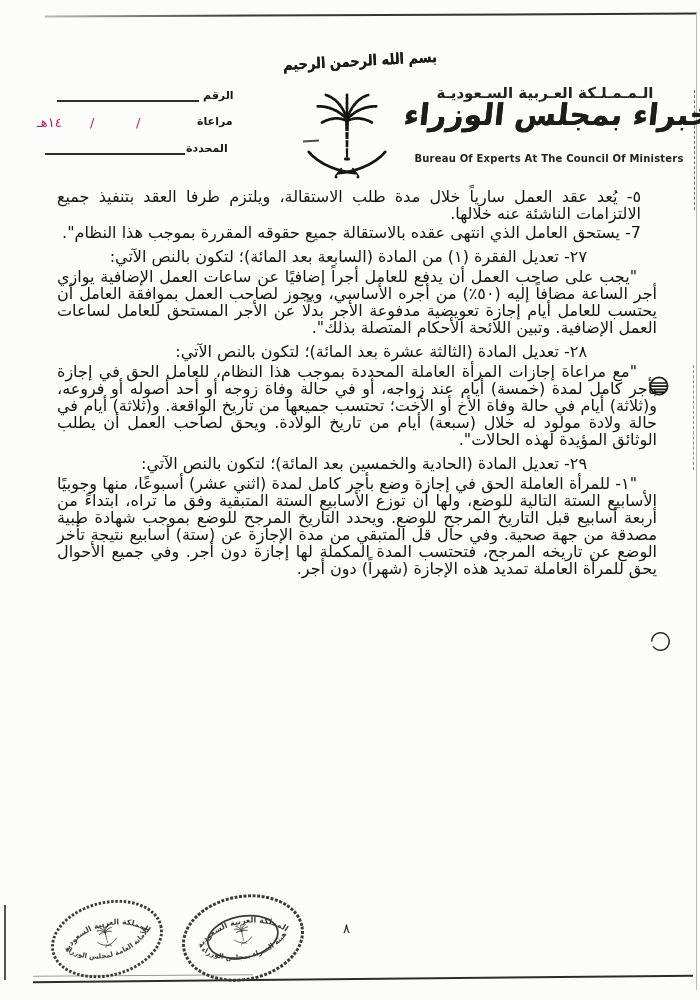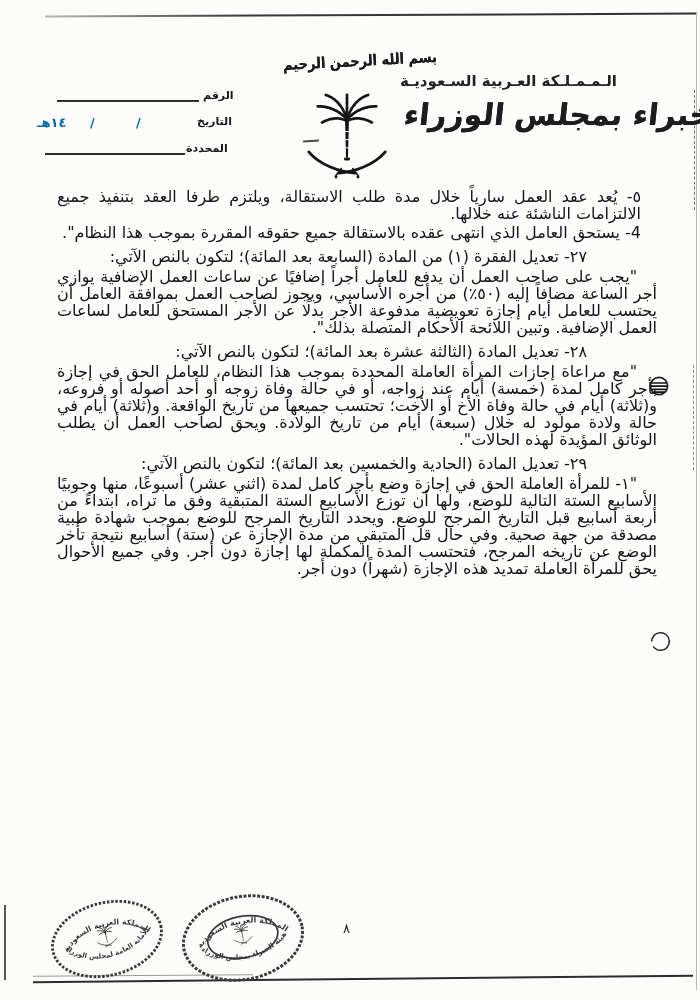--- a/index.html
+++ b/index.html
@@ -22,41 +22,41 @@
   .edge-bottom2{position:absolute;left:33px;top:975px;width:220px;height:1px;background:#9a9a96;
     transform:rotate(-0.4deg);}
   .edge-left-mark{position:absolute;left:4px;top:905px;width:2px;height:75px;background:#555552;}
   .stray-dash{position:absolute;left:303px;top:140px;width:16px;height:2px;background:#4a4a47;
     transform:rotate(-4deg);}
   
   .hole-top{position:absolute;left:648px;top:375px;}
   .hole-bottom{position:absolute;left:649px;top:630px;}
   
   .kingdom-title{
-    position:absolute;right:10px;top:72px;width:290px;text-align:left;
+    position:absolute;right:10px;top:84px;width:290px;text-align:center;
     font-size:15px;font-weight:bold;letter-spacing:.5px;color:#222;white-space:nowrap;
   }
   .agency-callig{
     position:absolute;right:6px;top:97px;width:290px;text-align:center;
     font-size:30px;font-weight:bold;color:#1d1d1d;transform:skewX(-6deg);
     white-space:nowrap;text-shadow:0 0 .6px #1d1d1d;
   }
   .agency-en{
     position:absolute;right:5px;top:153px;width:292px;text-align:center;
     font-size:10px;font-weight:bold;color:#232323;letter-spacing:.2px;white-space:nowrap;
   }
   .bismillah{
     position:absolute;left:283px;top:54px;width:126px;text-align:center;
     font-size:13px;font-weight:bold;color:#1b1b1b;transform:rotate(-3deg) scaleY(1.15);
     text-shadow:0 0 .5px #1b1b1b;white-space:nowrap;
   }
   .emblem-main{position:absolute;left:302px;top:86px;width:90px;height:96px;}
   .fld-label{position:absolute;font-size:11px;font-weight:bold;color:#161616;white-space:nowrap;}
   .fld-line{position:absolute;height:2px;background:#2e2e2c;}
-  .date-part{position:absolute;font-size:13px;font-weight:bold;color:#0369a1;}
+  .date-part{position:absolute;font-size:13px;font-weight:normal;color:#be185d;}
   
   .doc-body{
     position:absolute;left:57px;top:188px;width:600px;
     direction:rtl;text-align:justify;text-justify:inter-word;
     font-size:16px;line-height:17px;color:#141414;
   }
   .clause{padding-right:16px;margin:0 0 2px 0;}
   .clause-head{font-weight:normal;padding-right:70px;margin:7px 0 3px 0;text-align:right;}
   .quote{text-indent:20px;margin:0;}
   
@@ -122,35 +122,36 @@
     <circle cx="11.5" cy="11.5" r="8.8" fill="none" stroke="#2a2a2a" stroke-width="1.6" stroke-dasharray="30 5" transform="rotate(-50 11.5 11.5)"></circle>
   </svg>
 
   <div class="bismillah">بسم الله الرحمن الرحيم</div>
   <svg class="emblem-main" viewBox="0 0 100 118">
     <use href="#palm-emblem"></use>
   </svg>
 
   <div class="kingdom-title">الـمـمـلـكة العـربية السـعوديـة</div>
   <div class="agency-callig">هيئة الخبراء بمجلس الوزراء</div>
+  <div class="agency-en">Bureau Of Experts At The Council Of Ministers</div>
 
   <div class="fld-label" style="left:203px;top:89px;">الرقم</div>
   <div class="fld-line" style="left:57px;top:100px;width:142px;"></div>
 
-  <div class="fld-label" style="left:197px;top:115px;">التاريخ</div>
+  <div class="fld-label" style="left:197px;top:115px;">مراعاة</div>
   <div class="date-part" style="left:136px;top:115px;">/</div>
   <div class="date-part" style="left:90px;top:115px;">/</div>
   <div class="date-part" style="left:37px;top:115px;">١٤هـ</div>
 
   <div class="fld-label" style="left:186px;top:142px;">المحددة</div>
   <div class="fld-line" style="left:45px;top:153px;width:140px;"></div>
 
   <div class="doc-body">
     <p class="clause">٥- يُعد عقد العمل سارياً خلال مدة طلب الاستقالة، ويلتزم طرفا العقد بتنفيذ جميع الالتزامات الناشئة عنه خلالها.</p>
-    <p class="clause">4- يستحق العامل الذي انتهى عقده بالاستقالة جميع حقوقه المقررة بموجب هذا النظام".</p>
+    <p class="clause">7- يستحق العامل الذي انتهى عقده بالاستقالة جميع حقوقه المقررة بموجب هذا النظام".</p>
     <p class="clause-head">٢٧- تعديل الفقرة (١) من المادة (السابعة بعد المائة)؛ لتكون بالنص الآتي:</p>
     <p class="quote">"يجب على صاحب العمل أن يدفع للعامل أجراً إضافيًا عن ساعات العمل الإضافية يوازي أجر الساعة مضافاً إليه (٥٠٪) من أجره الأساسي، ويجوز لصاحب العمل بموافقة العامل أن يحتسب للعامل أيام إجازة تعويضية مدفوعة الأجر بدلًا عن الأجر المستحق للعامل لساعات العمل الإضافية. وتبين اللائحة الأحكام المتصلة بذلك".</p>
     <p class="clause-head">٢٨- تعديل المادة (الثالثة عشرة بعد المائة)؛ لتكون بالنص الآتي:</p>
     <p class="quote">"مع مراعاة إجازات المرأة العاملة المحددة بموجب هذا النظام، للعامل الحق في إجازة بأجر كامل لمدة (خمسة) أيام عند زواجه، أو في حالة وفاة زوجه أو أحد أصوله أو فروعه، و(ثلاثة) أيام في حالة وفاة الأخ أو الأخت؛ تحتسب جميعها من تاريخ الواقعة. و(ثلاثة) أيام في حالة ولادة مولود له خلال (سبعة) أيام من تاريخ الولادة. ويحق لصاحب العمل أن يطلب الوثائق المؤيدة لهذه الحالات".</p>
     <p class="clause-head">٢٩- تعديل المادة (الحادية والخمسين بعد المائة)؛ لتكون بالنص الآتي:</p>
     <p class="quote">"١- للمرأة العاملة الحق في إجازة وضع بأجر كامل لمدة (اثني عشر) أسبوعًا، منها وجوبيًا الأسابيع الستة التالية للوضع، ولها أن توزع الأسابيع الستة المتبقية وفق ما تراه، ابتداءً من أربعة أسابيع قبل التاريخ المرجح للوضع. ويحدد التاريخ المرجح للوضع بموجب شهادة طبية مصدقة من جهة صحية. وفي حال قل المتبقي من مدة الإجازة عن (ستة) أسابيع نتيجة تأخر الوضع عن تاريخه المرجح، فتحتسب المدة المكملة لها إجازة دون أجر. وفي جميع الأحوال يحق للمرأة العاملة تمديد هذه الإجازة (شهراً) دون أجر.</p>
   </div>
 
   <div class="page-number">٨</div>
 

